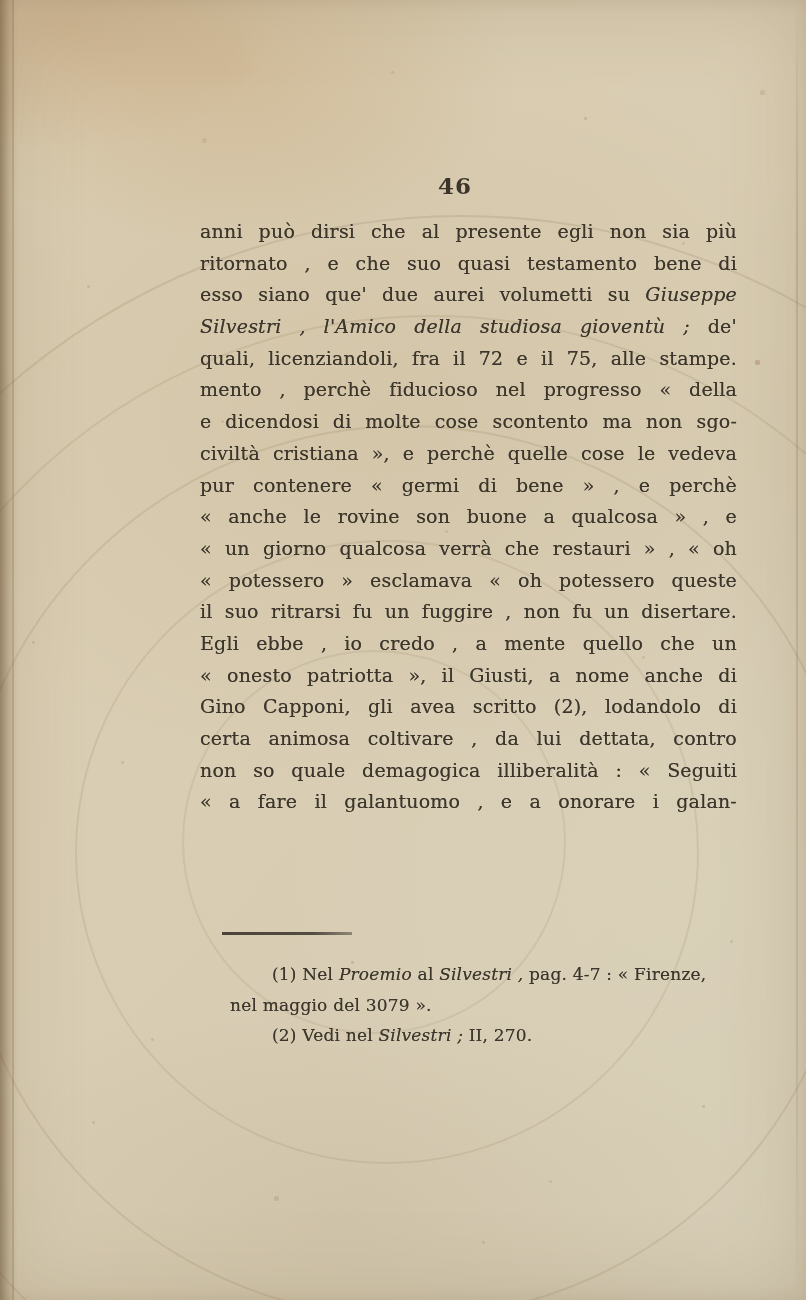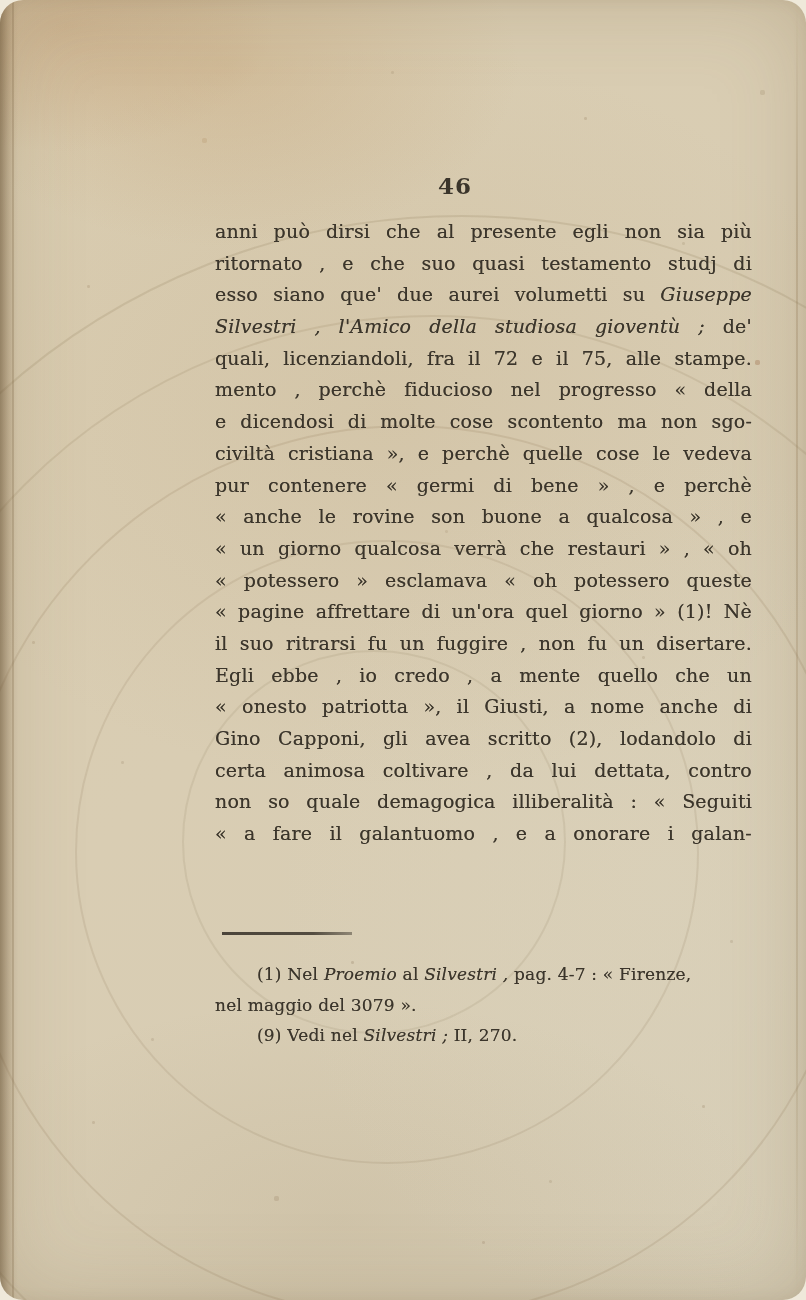--- a/index.html
+++ b/index.html
@@ -10,21 +10,20 @@
     font-family:"DejaVu Serif","Liberation Serif",serif;
     color:var(--ink,#3b352b);
     background:
       radial-gradient(ellipse 420px 260px at 28% 5%,  rgba(190,150,100,0.30), rgba(190,150,100,0) 70%),
       radial-gradient(ellipse 300px 180px at 8% 2%,   rgba(185,140,95,0.28),  rgba(185,140,95,0) 70%),
       radial-gradient(ellipse 700px 520px at 48% 32%, rgba(172,142,96,0.12),  rgba(172,142,96,0) 72%),
       radial-gradient(ellipse 560px 640px at 82% 68%, rgba(226,220,200,0.20), rgba(226,220,200,0) 70%),
       radial-gradient(ellipse 620px 320px at 42% 94%, rgba(150,125,85,0.12),  rgba(150,125,85,0) 70%),
       linear-gradient(135deg,#d9ccb0 0%, #d9cdb3 45%, #d6cdb6 100%);
     box-shadow: inset 0 0 85px rgba(115,90,55,0.22), inset 0 0 14px rgba(115,90,55,0.12);
-    border-radius: 23px;
   }
   
   .gutter{position:absolute;left:0;top:0;width:18px;height:100%;z-index:1;
     background:linear-gradient(90deg, rgba(100,78,48,0.50), rgba(140,115,82,0.30) 45%, rgba(160,138,105,0.13) 75%, rgba(0,0,0,0));}
   .gutter-line{position:absolute;left:12px;top:0;width:2px;height:100%;z-index:1;background:rgba(120,96,62,0.25);}
   
   .edge-right{position:absolute;left:796px;top:0;width:2px;height:100%;z-index:1;
     background:linear-gradient(180deg, rgba(135,110,75,0), rgba(135,110,75,0.26) 18%, rgba(135,110,75,0.20) 80%, rgba(135,110,75,0));}
   
   .ring{position:absolute;border-radius:50%;border:2px solid rgba(125,104,70,0.16);z-index:1;}
@@ -42,28 +41,28 @@
       152px 1039px 0 1px rgba(116,90,58,0.15), 643px 657px 0 1px rgba(116,90,58,0.14),
       122px 762px 0 1px rgba(116,90,58,0.15), 483px 1242px 0 1px rgba(116,90,58,0.17),
       762px 92px 0 2px rgba(116,90,58,0.14), 222px 421px 0 1px rgba(116,90,58,0.14),
       93px 1122px 0 1px rgba(116,90,58,0.16), 392px 72px 0 1px rgba(116,90,58,0.13),
       683px 243px 0 1px rgba(116,90,58,0.14), 33px 642px 0 1px rgba(116,90,58,0.16),
       550px 1181px 0 1px rgba(116,90,58,0.14), 731px 941px 0 1px rgba(116,90,58,0.15),
       446px 531px 0 1px rgba(116,90,58,0.12), 204px 140px 0 2px rgba(170,130,85,0.20);}
   
   .pagenum{position:absolute;left:215px;top:172px;width:480px;z-index:2;
     text-align:center;font-size:23px;font-weight:700;letter-spacing:1px;}
-  .bodytext{position:absolute;left:215px;top:216px;width:537px;z-index:2;}
+  .bodytext{position:absolute;left:200px;top:216px;width:537px;z-index:2;}
   .bline{height:31.7px;line-height:31.7px;font-size:19px;letter-spacing:0.2px;
     text-align:justify;text-align-last:justify;overflow:hidden;white-space:normal;
     text-shadow:0 0 0.5px rgba(59,53,43,0.65);}
   .it{font-style:italic;}
   .frule{position:absolute;left:222px;top:932px;width:130px;height:3px;z-index:2;
     background:linear-gradient(90deg,#4b443a 0%,#534c40 70%,rgba(83,76,64,0.55) 100%);}
-  .footnotes{position:absolute;left:215px;top:959px;width:537px;z-index:2;}
+  .footnotes{position:absolute;left:230px;top:959px;width:537px;z-index:2;}
   .fline{height:30.5px;line-height:30.5px;font-size:17px;letter-spacing:0.2px;
     text-shadow:0 0 0.4px rgba(59,53,43,0.6);}
   .fline.ind{text-indent:42px;}
 </style>
 </head>
 <body>
 
 <div class="page" style="--ink: #3b352b;">
   <div class="ring r1"></div>
   <div class="ring r2"></div>
@@ -72,41 +71,40 @@
   <div class="ring r5"></div>
   <div class="speckles"></div>
   <div class="gutter"></div>
   <div class="gutter-line"></div>
   <div class="edge-right"></div>
 
   <div class="pagenum">46</div>
 
   <div class="bodytext">
       <div class="bline"><span>anni può dirsi che al presente egli non sia più</span></div>
-      <div class="bline"><span>ritornato , e che suo quasi testamento studj di</span></div>
+      <div class="bline"><span>ritornato , e che suo quasi testamento bene di</span></div>
       <div class="bline"><span>esso siano que' due aurei volumetti su </span><span class="it">Giuseppe</span></div>
       <div class="bline"><span class="it">Silvestri , l'Amico della studiosa gioventù ;</span><span> de'</span></div>
       <div class="bline"><span>quali, licenziandoli, fra il 72 e il 75, alle stampe.</span></div>
       <div class="bline"><span>mento , perchè fiducioso nel progresso « della</span></div>
       <div class="bline"><span>e dicendosi di molte cose scontento ma non sgo-</span></div>
       <div class="bline"><span>civiltà cristiana », e perchè quelle cose le vedeva</span></div>
       <div class="bline"><span>pur contenere « germi di bene » , e perchè</span></div>
       <div class="bline"><span>« anche le rovine son buone a qualcosa » , e</span></div>
       <div class="bline"><span>« un giorno qualcosa verrà che restauri » , « oh</span></div>
       <div class="bline"><span>« potessero » esclamava « oh potessero queste</span></div>
-      <div class="bline"><span>« pagine affrettare di un'ora quel giorno » (1)! Nè</span></div>
       <div class="bline"><span>il suo ritrarsi fu un fuggire , non fu un disertare.</span></div>
       <div class="bline"><span>Egli ebbe , io credo , a mente quello che un</span></div>
       <div class="bline"><span>« onesto patriotta », il Giusti, a nome anche di</span></div>
       <div class="bline"><span>Gino Capponi, gli avea scritto (2), lodandolo di</span></div>
       <div class="bline"><span>certa animosa coltivare , da lui dettata, contro</span></div>
       <div class="bline"><span>non so quale demagogica illiberalità : « Seguiti</span></div>
       <div class="bline"><span>« a fare il galantuomo , e a onorare i galan-</span></div>
     </div>
 
   <div class="frule"></div>
 
   <div class="footnotes">
       <div class="fline ind"><span>(1) Nel </span><span class="it">Proemio</span><span> al </span><span class="it">Silvestri ,</span><span> pag. 4-7 : « Firenze,</span></div>
       <div class="fline"><span>nel maggio del 3079 ».</span></div>
-      <div class="fline ind"><span>(9) Vedi nel </span><span class="it">Silvestri ;</span><span> II, 270.</span></div>
+      <div class="fline ind"><span>(2) Vedi nel </span><span class="it">Silvestri ;</span><span> II, 270.</span></div>
     </div>
 </div>
 
 </body></html>

